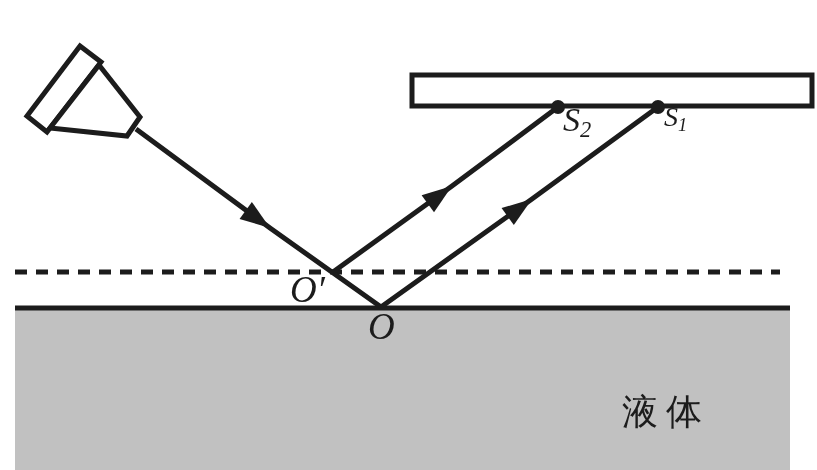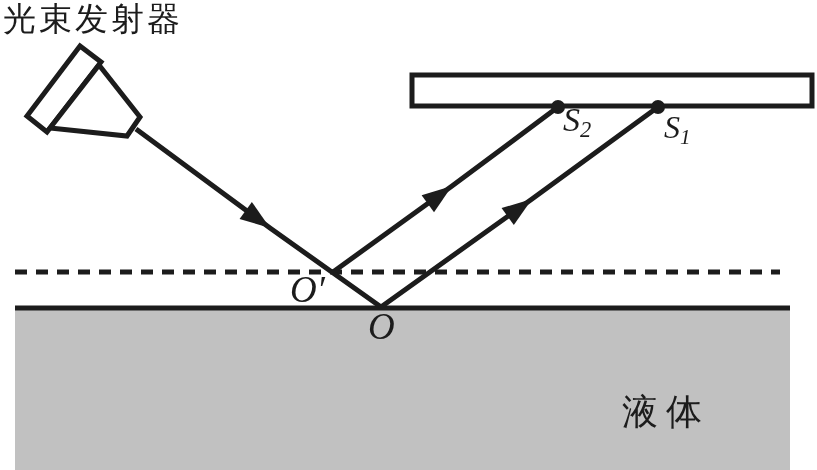--- a/index.html
+++ b/index.html
@@ -75,21 +75,21 @@
   }
   .label-math sub {
     font-style: italic;
     font-size: 0.66em;
     vertical-align: -0.28em;
     letter-spacing: 0;
   }
   .label-o-prime { left: 290px; top: 271px; }
   .label-o       { left: 368px; top: 308px; }
   .label-s2      { left: 563px; top: 102px; font-size: 34px; }
-  .label-s1      { left: 664px; top: 111px; font-size: 32px; }
+  .label-s1      { left: 664px; top: 102px; font-size: 28px; }
 </style>
 </head>
 <body>
 
 <div class="stage">
 
   <svg class="diagram-svg" viewBox="0 0 817 470" aria-hidden="true">
     <defs>
       <marker id="arrowhead" markerUnits="userSpaceOnUse" markerWidth="34" markerHeight="24" viewBox="-32 -12 34 24" refX="0" refY="0" orient="auto">
         <path class="arrow-fill" d="M 0,0 L -30,-10.5 L -30,10.5 Z"></path>
@@ -112,21 +112,20 @@
 
     <circle class="dot" cx="558" cy="107" r="7"></circle>
     <circle class="dot" cx="658" cy="107" r="7"></circle>
 
     <g>
       <polygon class="device" points="80,46 101,62 47,132 27,116"></polygon>
       <polygon class="device" points="99,65 140,117 127,136 50,128"></polygon>
     </g>
   </svg>
 
-  <div class="label label-cjk label-emitter">光束发射器</div>
 
 
   <div class="label label-cjk label-liquid">液体</div>
 
   <div class="label label-math label-o-prime">O′</div>
 
   <div class="label label-math label-o">O</div>
 
   <div class="label label-math label-s2"><span>S</span><sub>2</sub></div>
 

